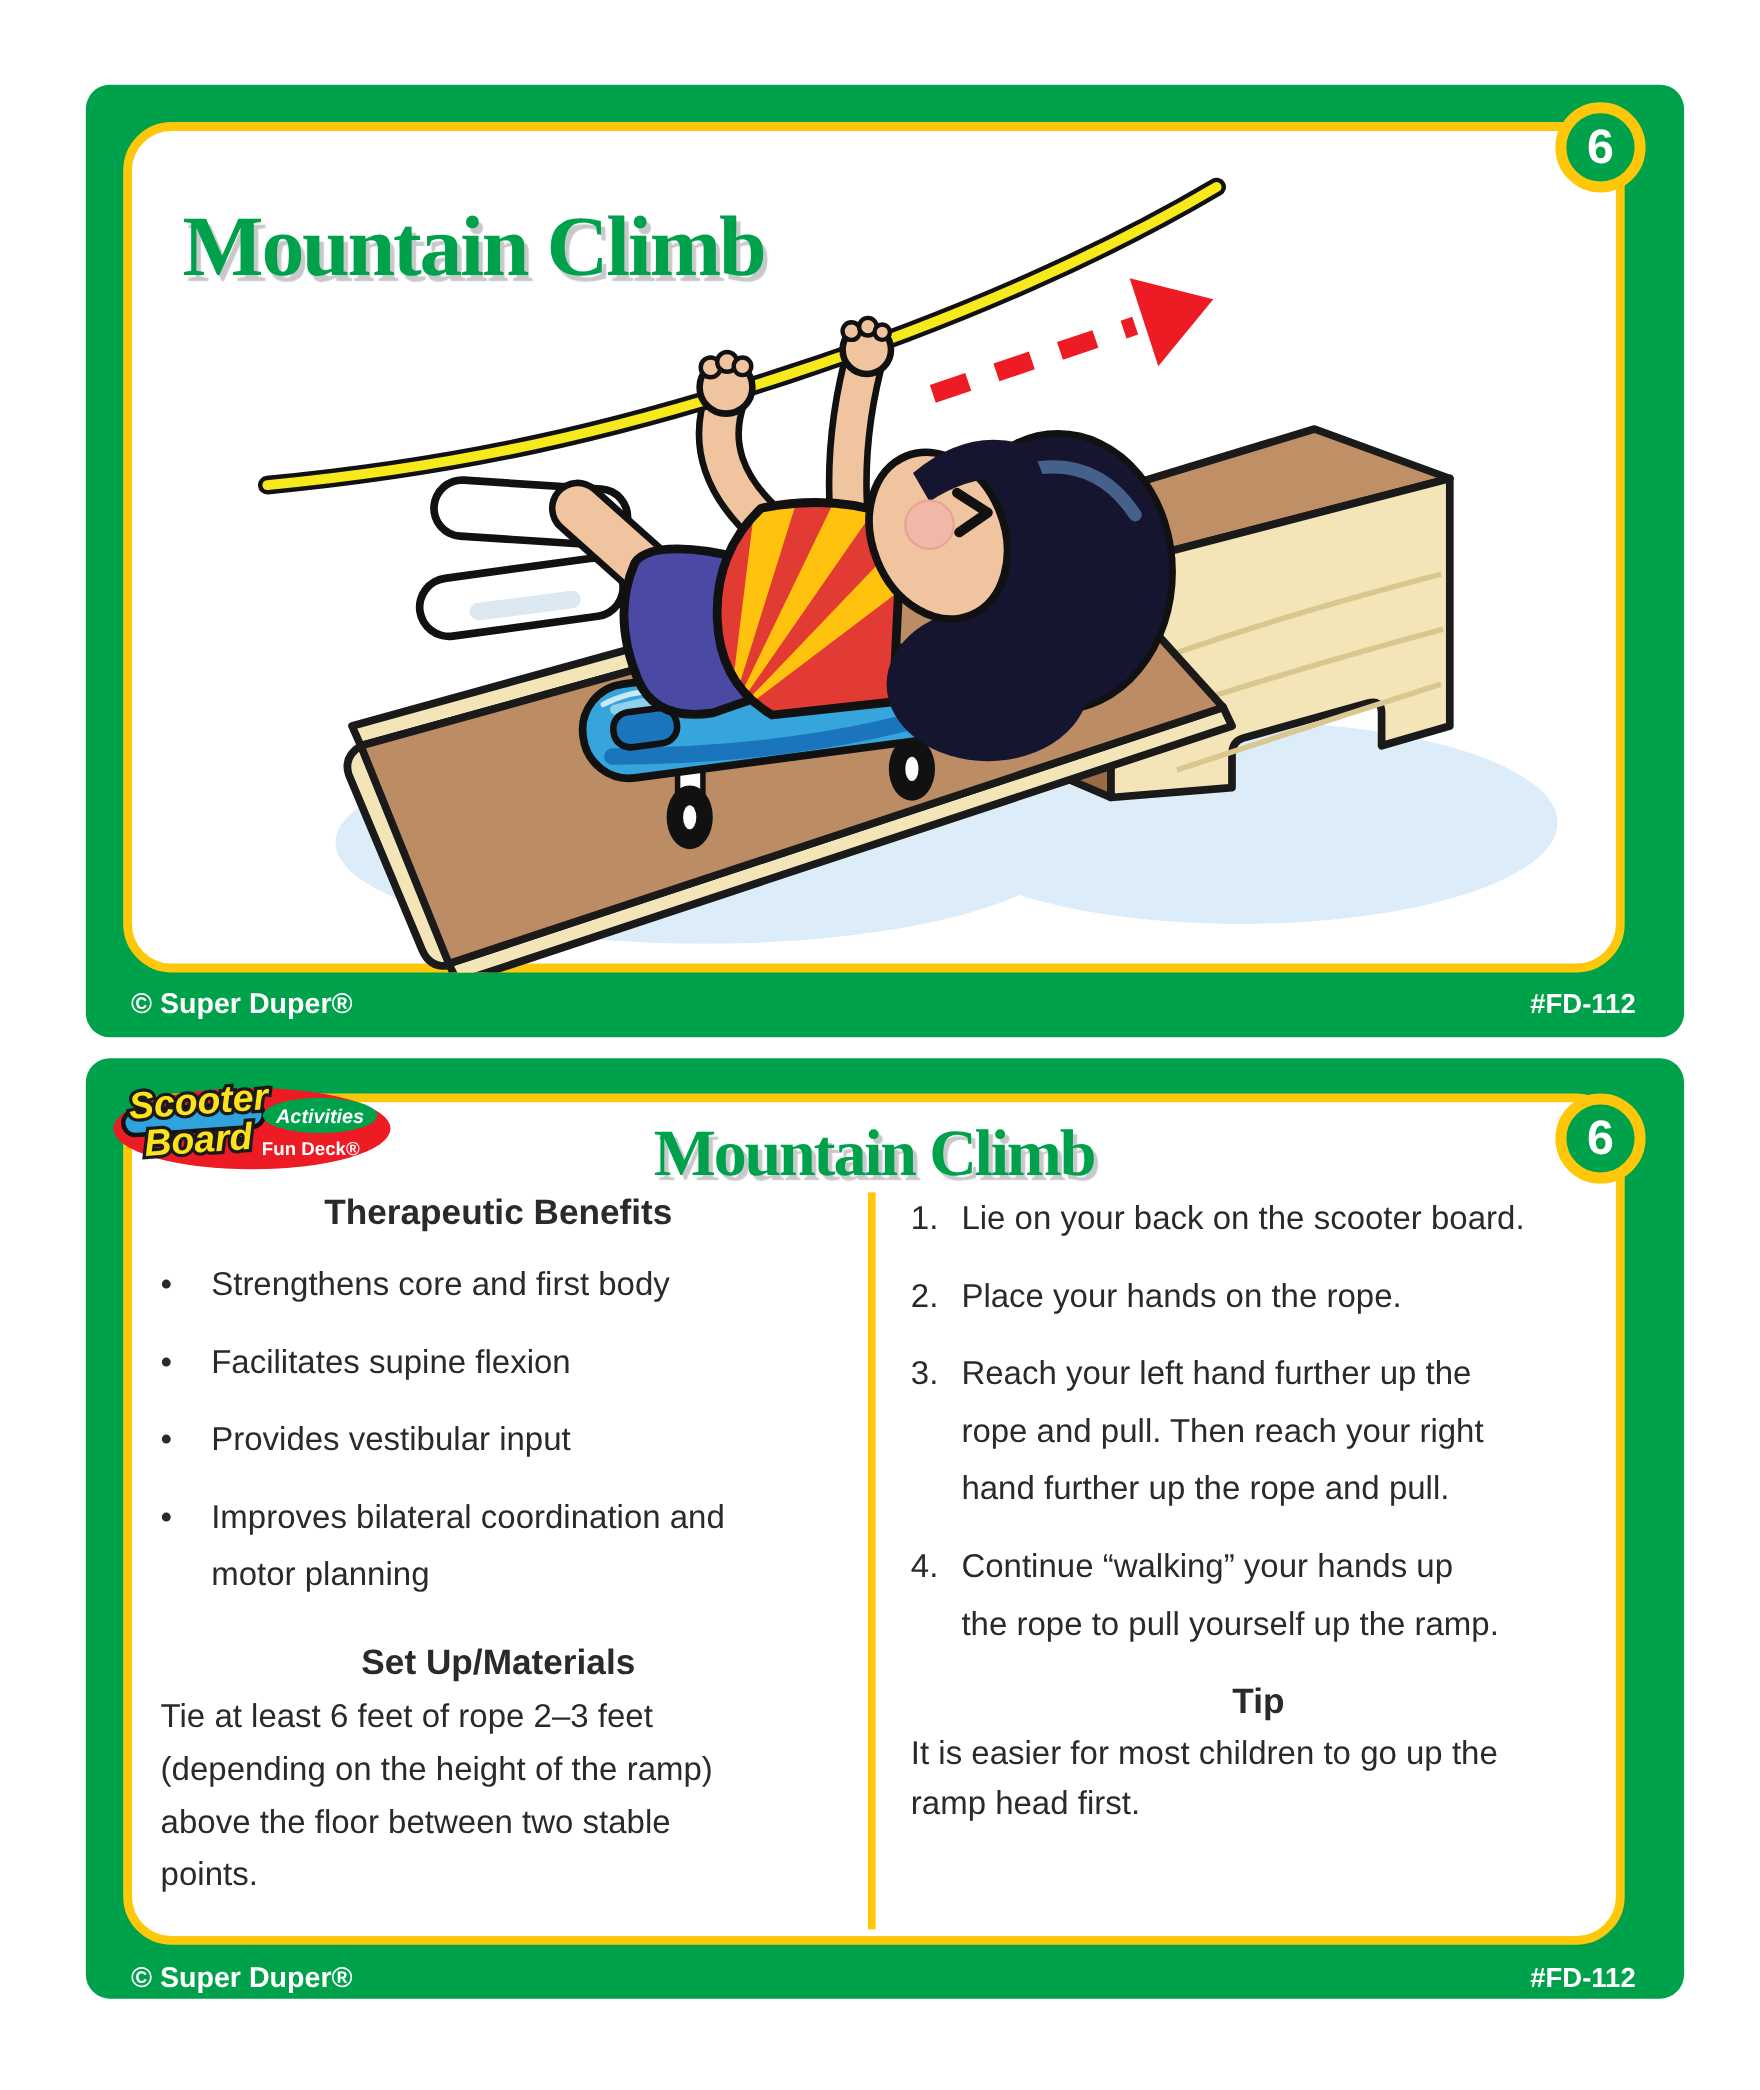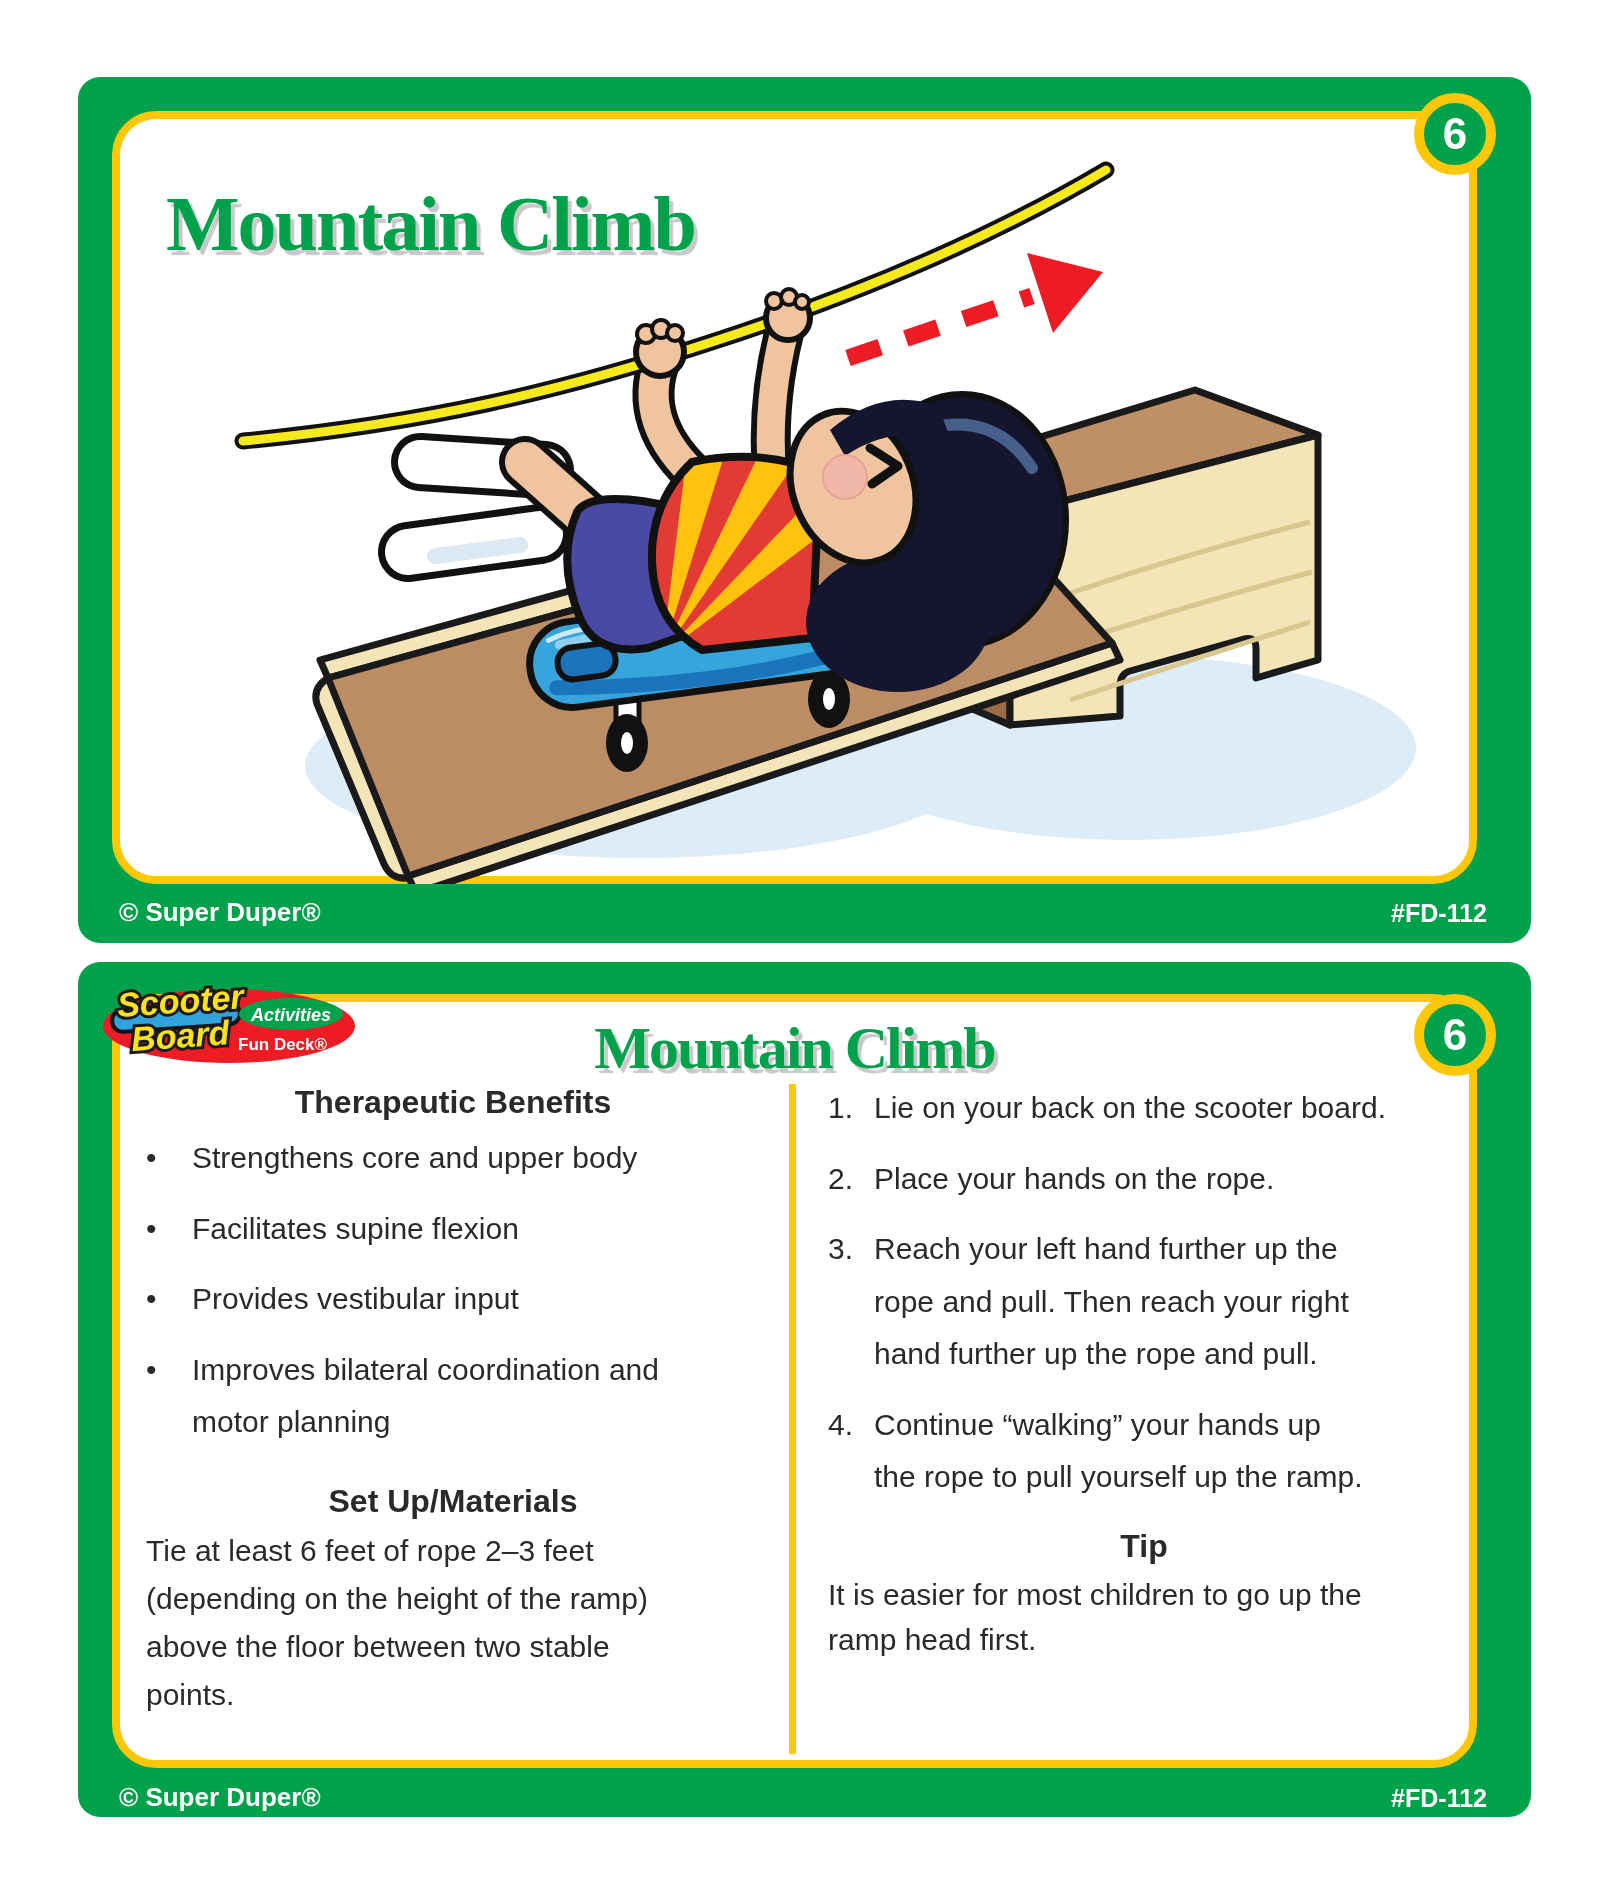--- a/index.html
+++ b/index.html
@@ -36,21 +36,21 @@
   .footer-right { position:absolute; right:44px; top:822px; color:#fff; font-weight:bold; font-size:25px; }
 
   
   .illo { position:absolute; left:34px; top:34px; width:1365px; height:773px; border-radius:36px; }
 
   
   .divider { position:absolute; left:711px; top:122px; width:7px; height:670px; background:var(--yellow); }
   .col { position:absolute; top:120px; font-size:30px; line-height:1.75; color:var(--ink); }
   .col-left  { left:42px;  width:666px; padding:0 26px; }
   .col-right { left:720px; width:668px; padding:0 6px 0 30px; }
-  .col-heading { text-align:center; font-weight:bold; font-size:32px; line-height:40px; margin-bottom:10px; }
+  .col-heading { text-align:center; font-weight:bold; font-size:32px; line-height:40px; margin-bottom:20px; }
   .col-heading.later { margin-top:32px; margin-bottom:6px; }
   .col-right .col-heading.later { margin-top:22px; }
   ul.plain, ol.plain { list-style:none; }
   li.row { display:flex; margin-bottom:18px; }
   .dot { width:46px; flex:0 0 46px; }
   .num { width:46px; flex:0 0 46px; }
   .itxt { white-space:pre-line; }
   .para { white-space:pre-line; line-height:1.6; }
   .col-right .para { line-height:1.53; }
 
@@ -204,21 +204,21 @@
     </div>
 
     <div class="divider"></div>
 
     <div class="col col-left">
       <div class="col-heading">Therapeutic Benefits</div>
       <ul class="plain">
 
           <li class="row">
             <span class="dot">•</span>
-            <span class="itxt">Strengthens core and upper body</span>
+            <span class="itxt">Strengthens core and first body</span>
           </li>
 
           <li class="row">
             <span class="dot">•</span>
             <span class="itxt">Facilitates supine flexion</span>
           </li>
 
           <li class="row">
             <span class="dot">•</span>
             <span class="itxt">Provides vestibular input</span>

